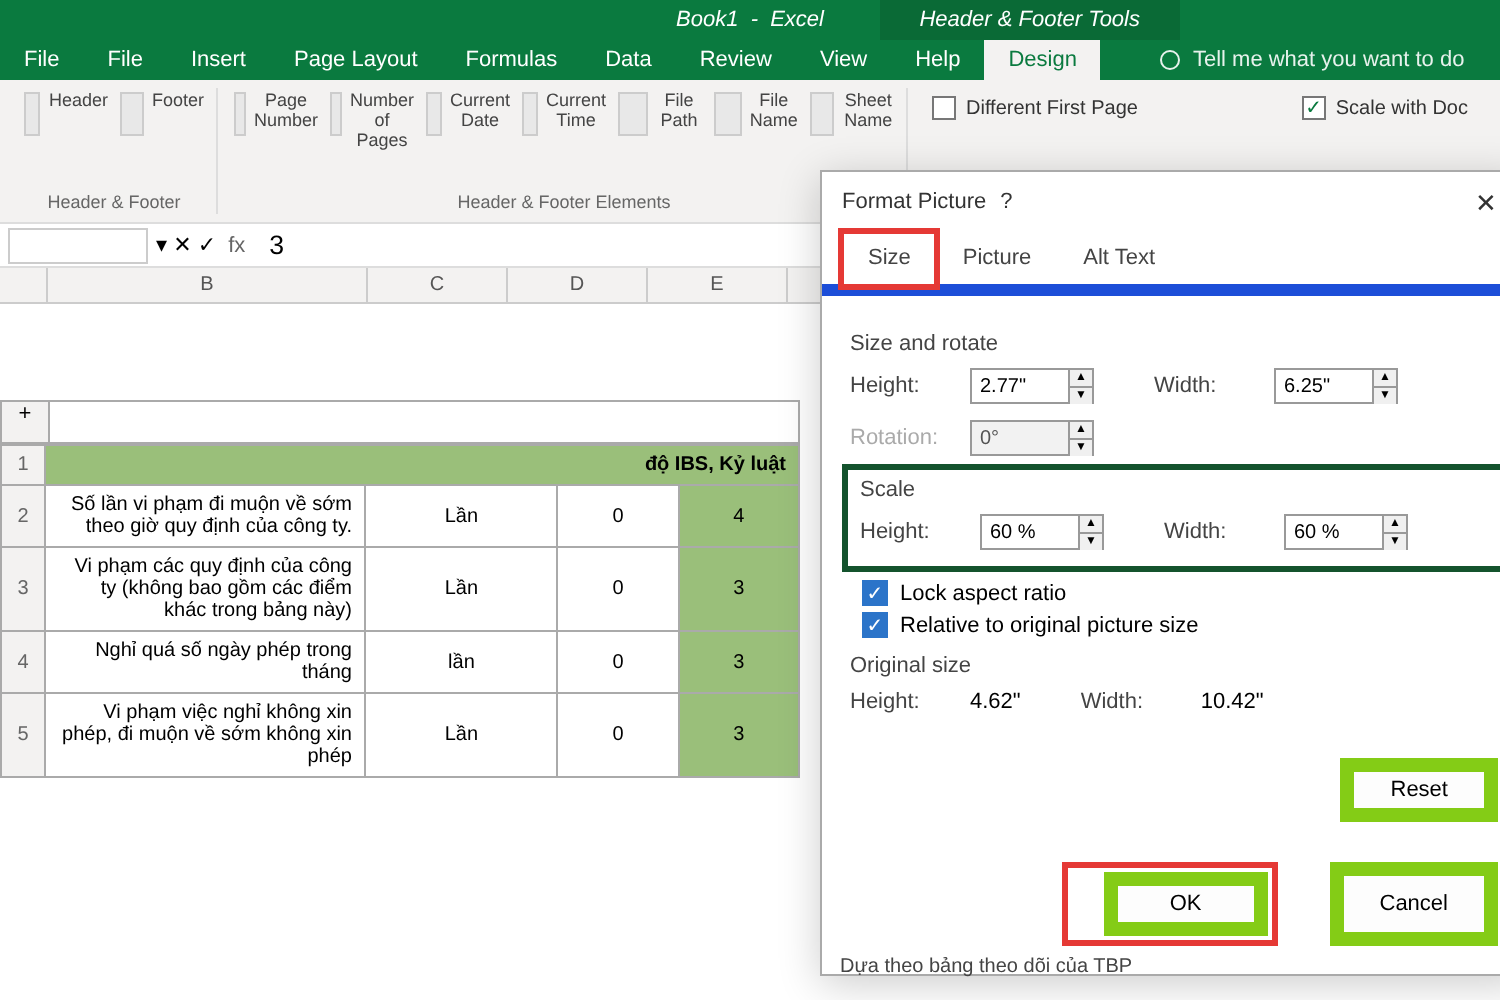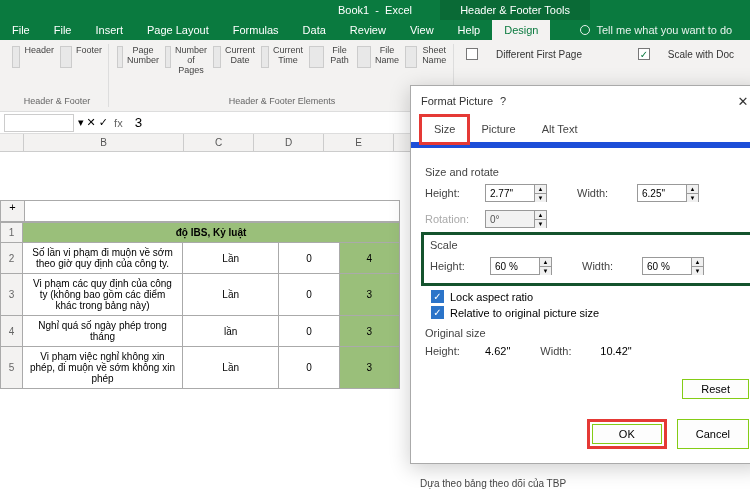--- a/index.html
+++ b/index.html
@@ -1,53 +1,53 @@
 <!DOCTYPE html>
 <html><head>
 <meta charset="utf-8">
 <style>
 * { box-sizing: border-box; margin: 0; padding: 0; font-family: "Segoe UI", sans-serif; }
 body { width: 750px; height: 500px; overflow: hidden; background: #fff; position: relative; font-size: 11px; }
 
-.titlebar { height: 20px; background: #0a7a3f; display: flex; align-items: center; justify-content: center; color: #fff; font-size: 11px; position: relative; }
+.titlebar { height: 20px; background: #0a7a3f; display: flex; align-items: center; justify-content: center; color: #fff; font-size: 11px; position: relative; font-style: italic; }
 .titlebar .contextual { position: absolute; right: 160px; background: #0a6a36; padding: 2px 20px; height: 20px; display: flex; align-items: center; }
 
 .ribbon-tabs { height: 20px; background: #0a7a3f; display: flex; align-items: center; color: #fff; font-size: 11px; }
 .ribbon-tabs .tab { padding: 0 12px; height: 20px; display: flex; align-items: center; cursor: pointer; }
 .ribbon-tabs .tab.active { background: #f3f2f1; color: #0a7a3f; }
 .tellme { margin-left: 30px; display: flex; align-items: center; gap: 6px; opacity: .9; }
 .bulb { width:10px; height:10px; border:1px solid #fff; border-radius:50%; display:inline-block; }
 
 .ribbon { height: 72px; background: #f3f2f1; border-bottom: 1px solid #ddd; display: flex; padding: 4px 6px; gap: 2px; }
 .group { display: flex; flex-direction: column; padding: 0 6px; border-right: 1px solid #ddd; }
 .group-items { flex: 1; display: flex; gap: 6px; align-items: flex-start; padding-top: 2px; }
 .group-label { text-align: center; font-size: 9px; color: #666; padding: 1px 0; }
 .rbtn { display: flex; flex-direction: row; width: 42px; gap: 4px; cursor: pointer; }
 .rbtn .ico { width: 22px; height: 22px; background: #e8e8e8; border: 1px solid #ccc; }
 .rbtn .lbl { font-size: 9px; text-align: center; line-height: 1.1; color: #444; }
-.chk { display: flex; align-items: center; gap: 18px; font-size: 10px; color: #333; padding: 2px 4px; }
+.chk { display: flex; align-items: center; gap: 5px; font-size: 10px; color: #333; padding: 2px 4px; }
 .chk .box { width:12px; height:12px; border:1px solid #777; background:#fff; display:flex; align-items:center; justify-content:center; font-size:10px; color:#0a7a3f; }
 
 .formula-bar { height: 22px; display: flex; align-items: center; border-bottom: 1px solid #ddd; font-size: 11px; }
 .namebox { width: 70px; height: 18px; border: 1px solid #ccc; margin: 0 4px; padding: 0 4px; display:flex; align-items:center; color:#666; }
 .fx { padding: 0 6px; color: #666; }
 .finput { flex:1; border: none; height: 18px; padding: 0 6px; }
 
 .cols { height: 18px; display: flex; background: #f3f2f1; border-bottom: 1px solid #ccc; }
 .colh { width: 70px; border-right: 1px solid #ccc; text-align: center; font-size: 10px; color: #555; line-height:18px; }
 .colh.first { width: 24px; }
 
 .table { position: absolute; left: 0; top: 200px; width: 400px; }
 .pic-row { height: 22px; border:1px solid #aaa; display:flex; }
 .pic-row .c { border-right:1px solid #aaa; }
 .pic-row .picc { width: 330px; text-align: right; padding: 2px 6px; background:#fff; }
 .pic-row .plus { width: 70px; background:#f3f2f1; }
 .tbl { border-collapse: collapse; width: 100%; }
 .tbl td { border: 1px solid #aaa; font-size: 10px; padding: 4px 6px; text-align: center; }
-.tbl td.t { text-align: center; width: 160px; }
+.tbl td.t { text-align: right; width: 160px; }
 .tbl .rh { width: 22px; background:#f3f2f1; color:#666; }
 .green { background: #9abf7a; }
 
 .dialog { position: absolute; left: 410px; top: 85px; width: 354px; background: #fff; border: 1px solid #aaa; box-shadow: 0 4px 20px rgba(0,0,0,.2); font-size: 11px; }
 .dlg-title { height: 30px; display: flex; align-items: center; padding: 0 10px; color: #333; font-size: 11px; }
 .dlg-title .x { margin-left:auto; width:20px; text-align:center; font-size:13px; cursor:pointer; }
 .dlg-title .q { width:20px; text-align:center; cursor:pointer; }
 .dlg-tabs { display: flex; border-bottom: 6px solid #1d4ed8; padding: 0 10px; gap: 0; }
 .dlg-tab { padding: 6px 12px; border: 1px solid transparent; cursor: pointer; color:#444; }
 .dlg-tab.active { border: 1px solid #ccc; border-bottom-color: #fff; margin-bottom: -1px; background:#fff; }
@@ -60,21 +60,21 @@
 .spin .ar { width:14px; display:flex; flex-direction:column; }
 .spin .ar span { flex:1; border-left:1px solid #999; font-size:6px; text-align:center; line-height:8px; background:#f0f0f0; cursor:pointer; }
 .spin .ar span:first-child { border-bottom:1px solid #999; }
 .spin.dis { background:#f4f4f4; }
 .row2 { display:flex; gap: 30px; }
 .sect { margin: 8px 0 2px; color:#444; }
 .chkd { display:flex; align-items:center; gap:6px; margin:3px 0 3px 6px; }
 .chkd .c { width:13px; height:13px; background:#2b74c9; color:#fff; display:flex; align-items:center; justify-content:center; font-size:10px; }
 .orig label { color:#444; }
 .dlg-btns { display:flex; justify-content:flex-end; gap:10px; padding: 10px 14px 14px; }
-.btn { border:1px solid #84cc16; background:#fdfdfd; padding: 3px 18px; font-size:11px; cursor:pointer; }
+.btn { border:7px solid #84cc16; background:#fdfdfd; padding: 3px 18px; font-size:11px; cursor:pointer;margin-left:16px; }
 .hl { outline: 3px solid #e53935; outline-offset: -1px; }
 .hl2 { border: 3px solid #14532d; padding: 4px 6px; margin: 4px -4px; }
 .ok-hl { border: 3px solid #e53935; padding: 2px; }
 </style>
 </head>
 <body>
 
 <div class="titlebar">
   <span>Book1</span>
   <span>&nbsp; - &nbsp;</span>

